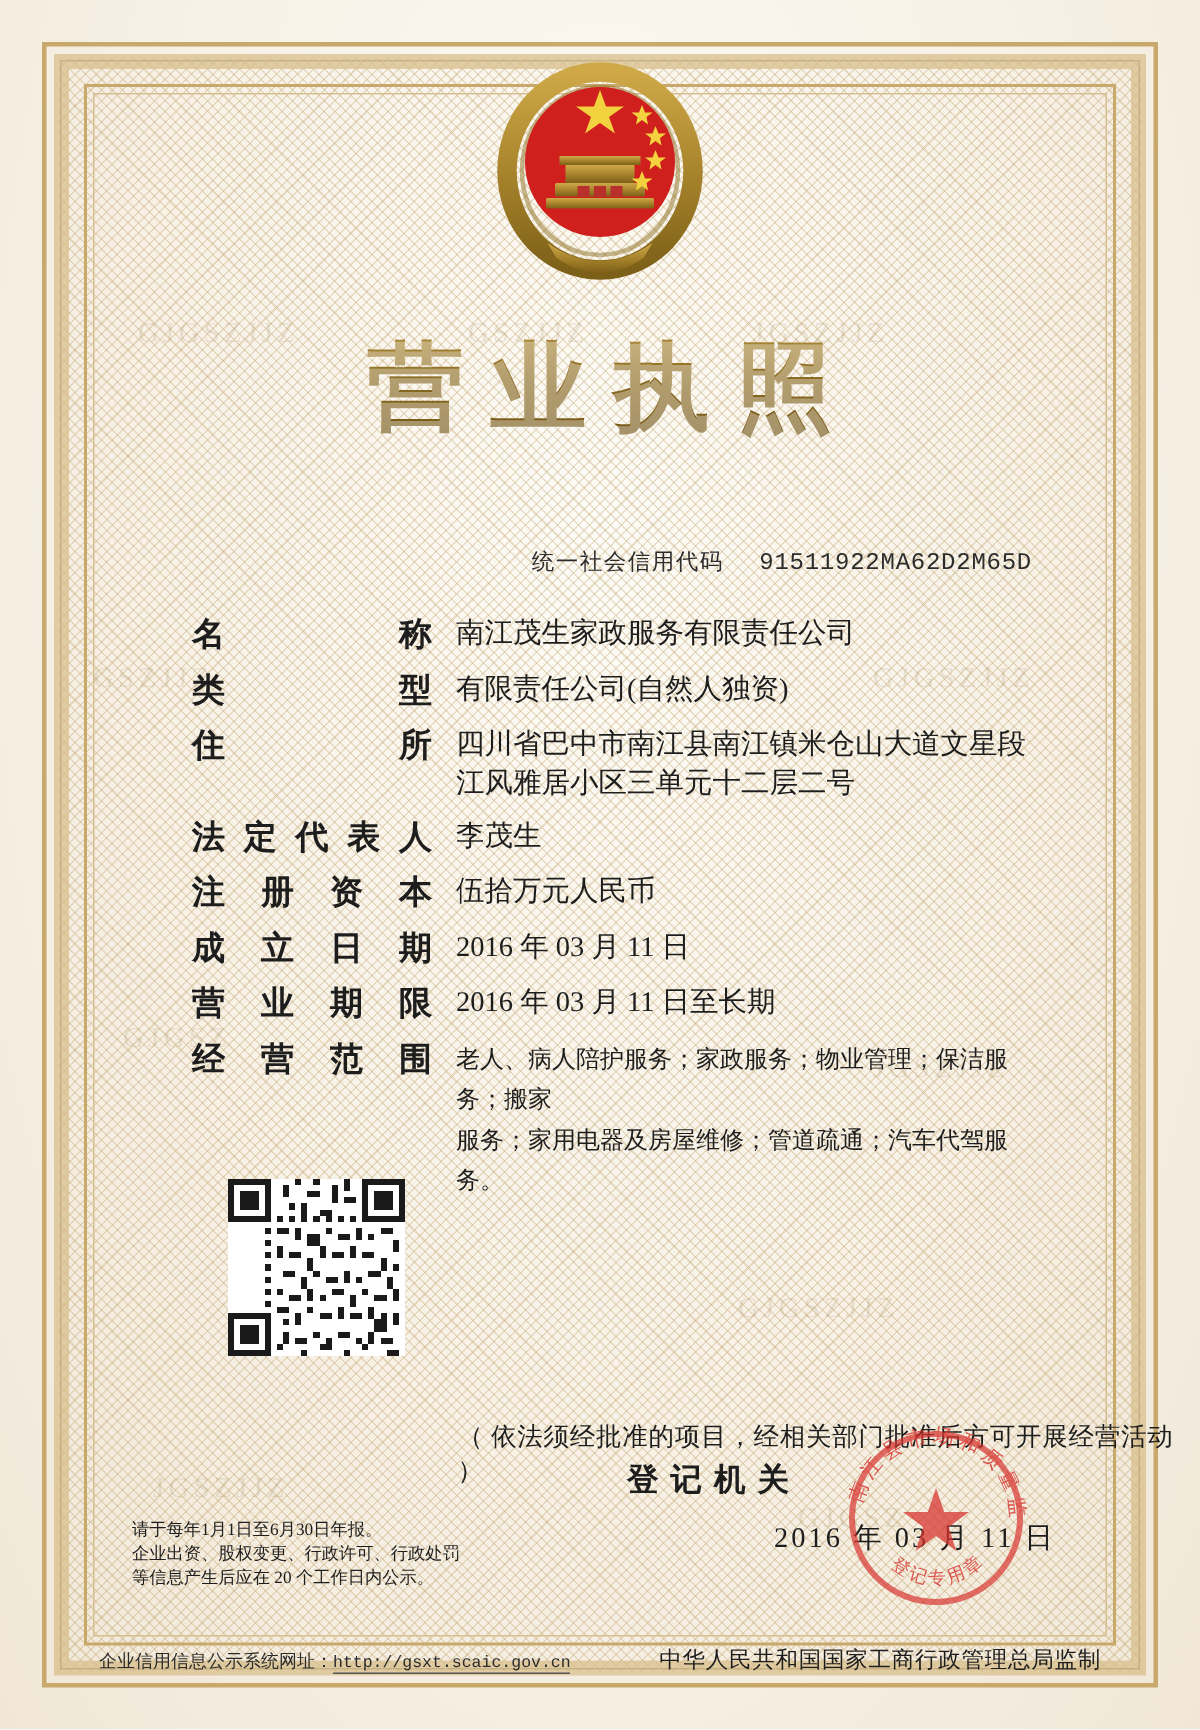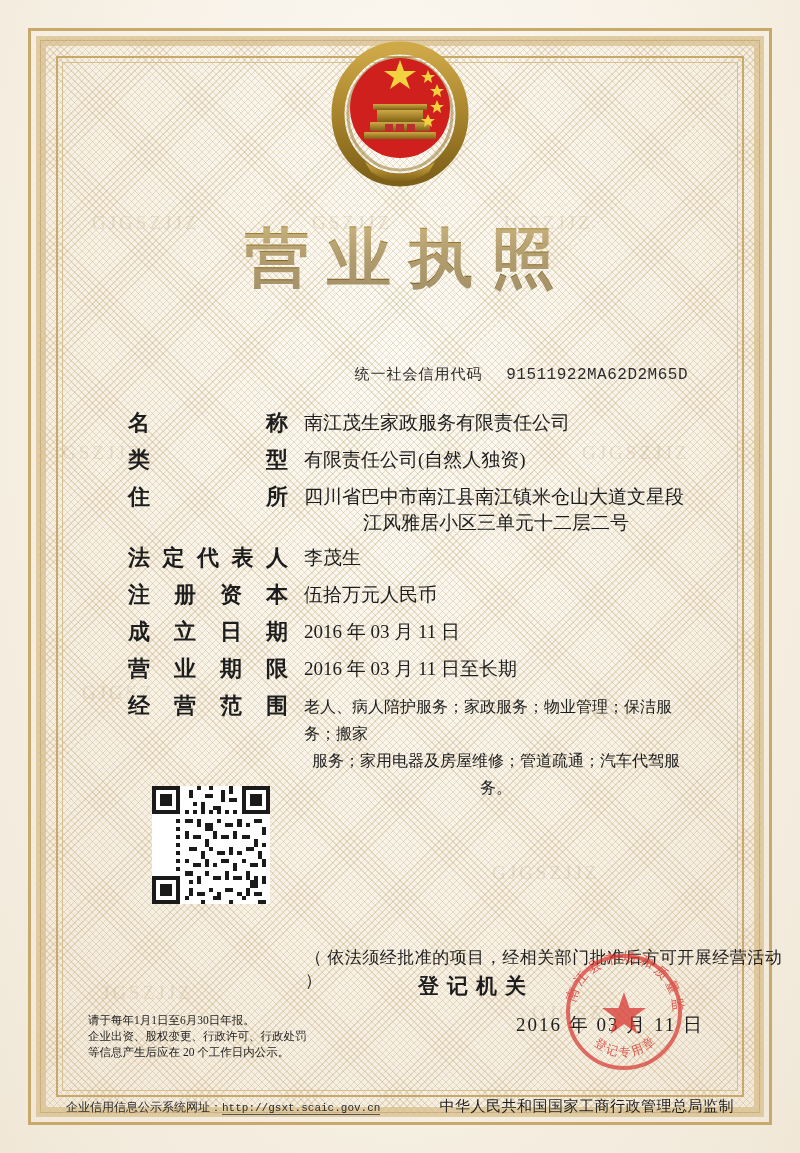--- a/index.html
+++ b/index.html
@@ -158,21 +158,21 @@
   .row-label span { display: inline-block; }
   .row-value {
     flex: 1;
     font-family: "Liberation Serif", serif;
     font-size: 19px;
     color: #1d1d1d;
     line-height: 26px;
     padding-top: 2px;
   }
   .row-value.small { font-size: 16px; line-height: 27px; }
-  .row-value .line2 { display: block; text-align: center; }
+  .row-value .line2 { display: block; }
 
   
   .red-overlay {
     position: absolute;
     top: 610px;
     left: 180px;
     font-family: "Liberation Serif", serif;
     font-size: 29px;
     font-weight: bold;
     color: #e8272c;

